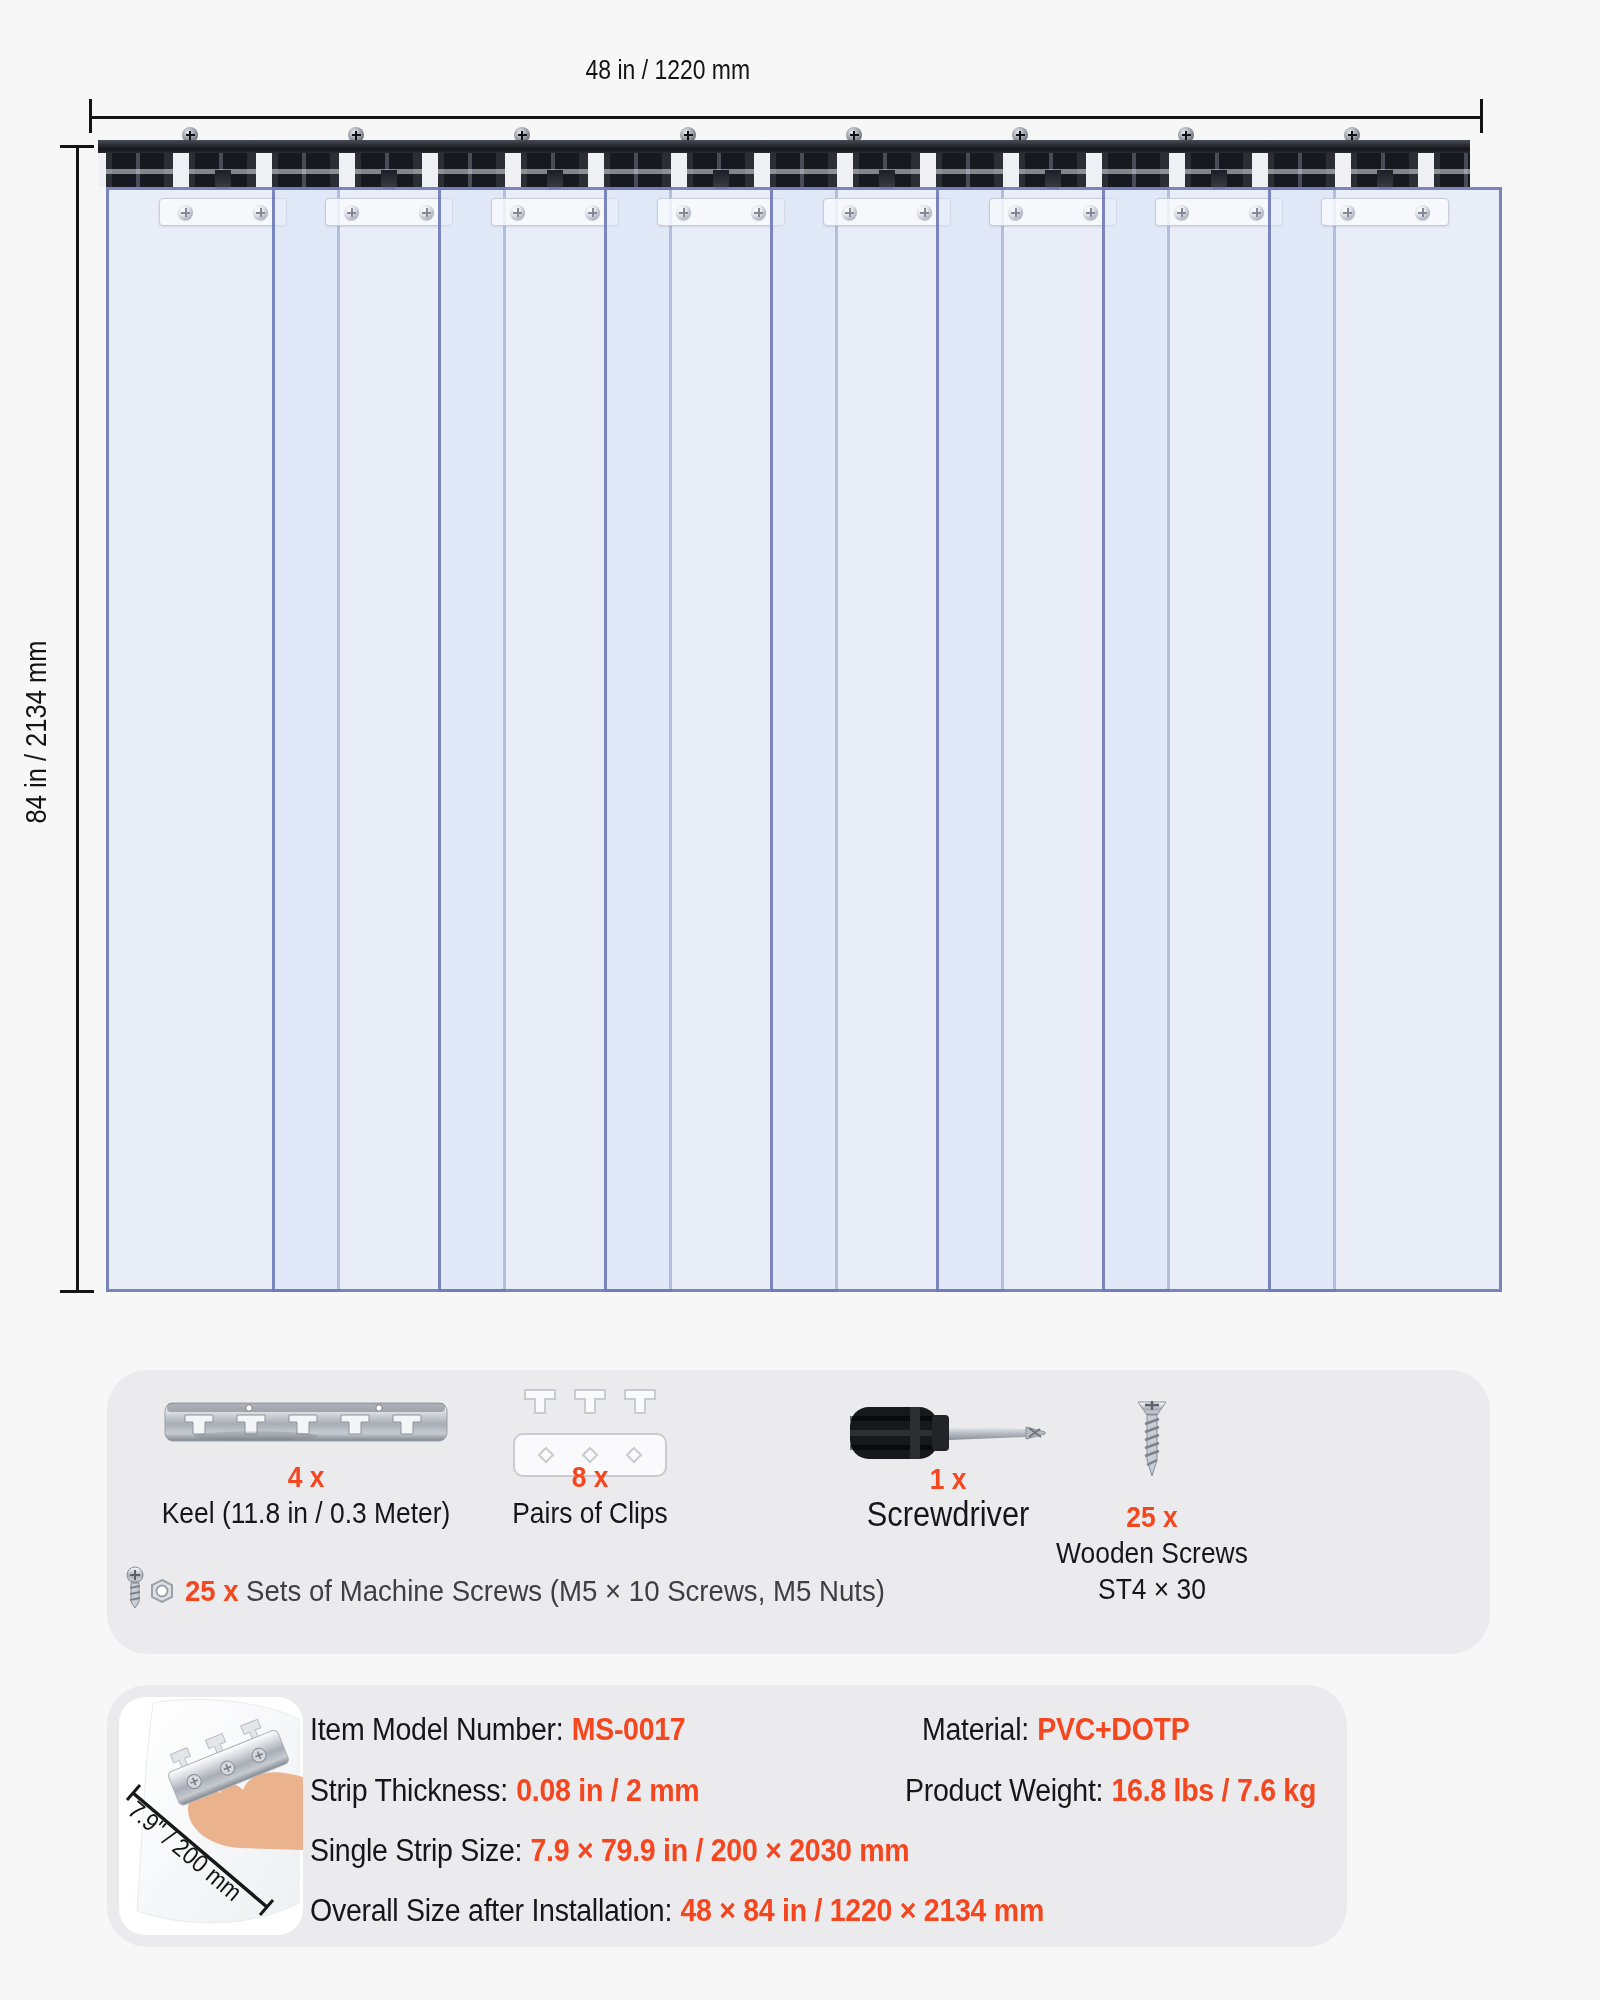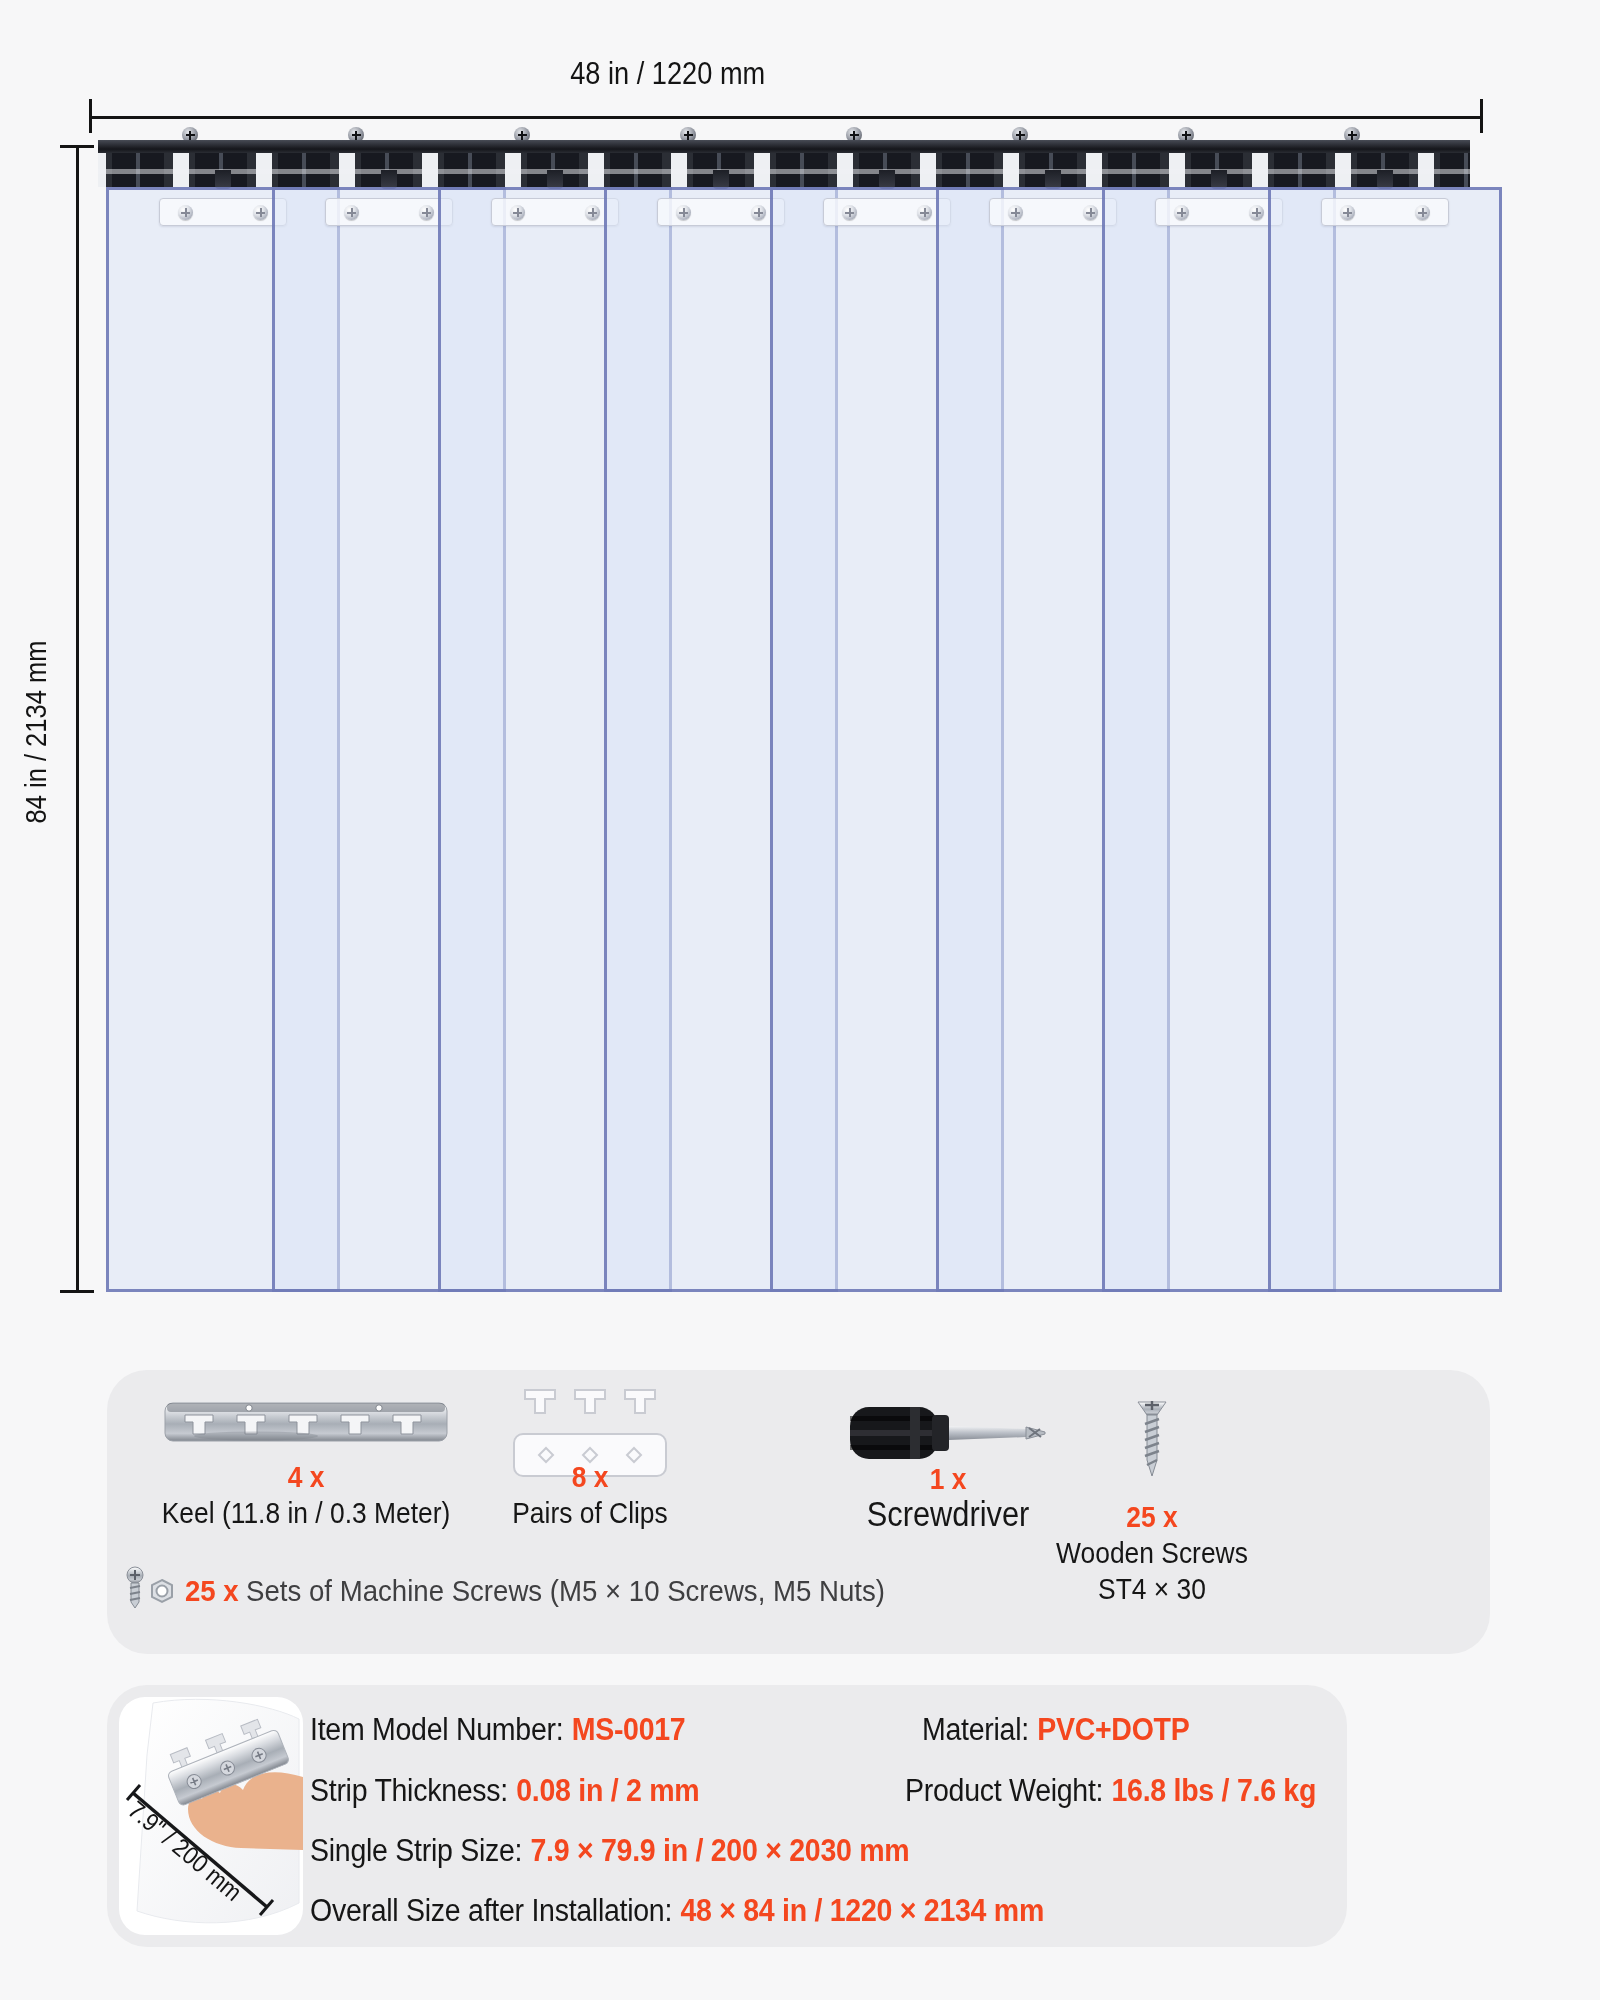--- a/index.html
+++ b/index.html
@@ -9,21 +9,21 @@
     background:#f7f7f8;
     font-family:"Liberation Sans", sans-serif;
     color:#151515;
     overflow:hidden;
   }
   :root { --accent:#f4471f; }
 
   
   .dim-top-label {
     position:absolute; left:90px; top:55px; width:1155px;
-    text-align:center; font-size:32px; color:#141414; white-space:nowrap;
+    text-align:center; font-size:27px; color:#141414; white-space:nowrap;
   }
   .dim-top-label span { display:inline-block; transform:scaleX(.85); }
   .dim-top-line { position:absolute; left:90px; top:116px; width:1393px; height:3px; background:#141414; }
   .dim-tick-v { position:absolute; top:99px; width:3px; height:34px; background:#141414; }
   .tick-left  { left:89px; }
   .tick-right { left:1480px; }
 
   .dim-left-label {
     position:absolute; left:36px; top:732px; white-space:nowrap;
     font-size:30px; color:#141414;

